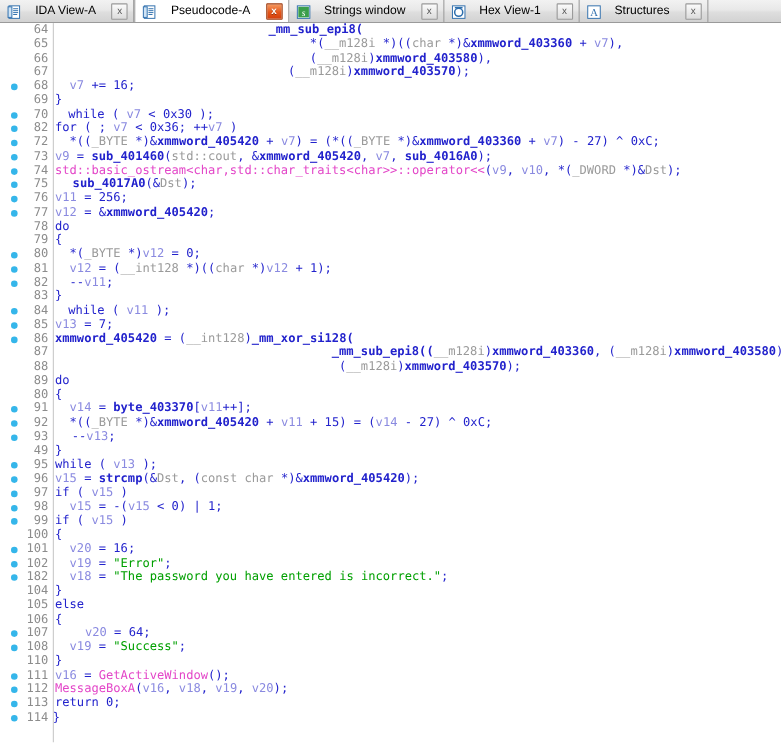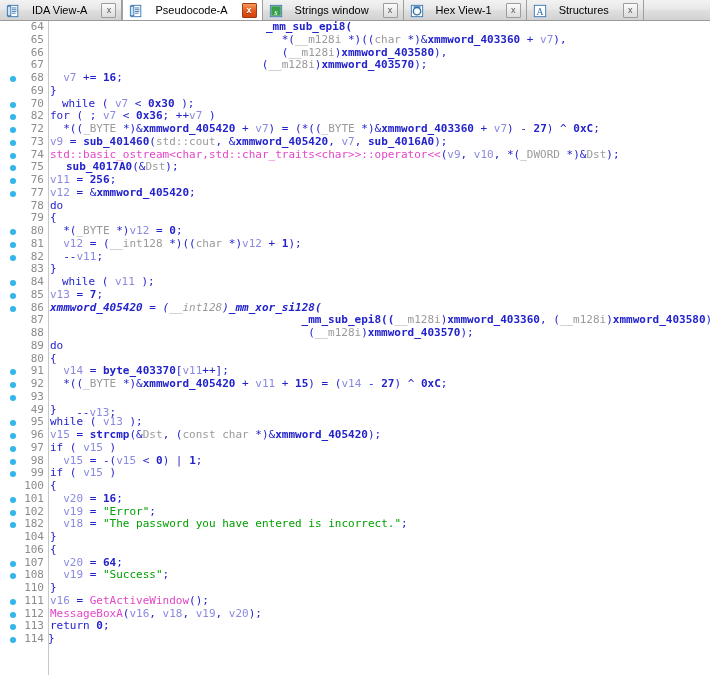--- a/index.html
+++ b/index.html
@@ -128,21 +128,21 @@
     position: absolute;
     left: 50px;
     top: 0;
     color: #2222cc;
   }            
   .c-var   { color: #8a8ae0; }            
   .c-fn    { color: #2222cc; font-weight: bold; } 
   .c-api   { color: #e346c8; }            
   .c-str   { color: #00a000; }            
   .c-gray  { color: #9a9a9a; }            
-  .c-num   { color: #2222cc; font-weight: bold; text-align: right; }
+  .c-num   { color: #2222cc; font-weight: normal; text-align: right; }
   .c-plain { color: #2222cc; }
 </style>
 </head>
 <body>
 
 <div id="tabbar">
     <div class="tab">
       <span>
         <svg viewBox="0 0 16 16" class="tab-icon">
           <rect x="2.5" y="1.5" width="11" height="13" fill="#ffffff" stroke="#2f6fad"></rect>
@@ -200,21 +200,21 @@
         </svg>
       </span>
       <span class="tab-label">Structures</span>
       <span class="tab-close">x</span>
     </div>
   </div>
 
 <div id="code-area">
   <div id="gutter-rule"></div>
   <div id="code-lines">
-      <div class="code-line"><span class="lineno">64</span><span class="linetext" style="left: 266px; text-align: right;"><span class="c-fn">_mm_sub_epi8(</span></span></div>
+      <div class="code-line"><span class="lineno">64</span><span class="linetext" style="left: 244px; text-align: right;"><span class="c-fn">_mm_sub_epi8(</span></span></div>
       <div class="code-line"><span class="lineno">65</span><span class="linetext" style="left: 268.46px;"><span class="c-plain">  *(</span><span class="c-gray">__m128i </span><span class="c-plain">*)((</span><span class="c-gray">char </span><span class="c-plain">*)&amp;</span><span class="c-fn">xmmword_403360</span><span class="c-plain"> + </span><span class="c-var">v7</span><span class="c-plain">),</span></span></div>
       <div class="code-line"><span class="lineno">66</span><span class="linetext" style="left: 268.46px;"><span class="c-plain">  (</span><span class="c-gray">__m128i</span><span class="c-plain">)</span><span class="c-fn">xmmword_403580</span><span class="c-plain">),</span></span></div>
       <div class="code-line"><span class="lineno">67</span><span class="linetext" style="left: 261.84px;"><span class="c-plain">(</span><span class="c-gray">__m128i</span><span class="c-plain">)</span><span class="c-fn">xmmword_403570</span><span class="c-plain">);</span></span></div>
       <div class="code-line"><span class="marker"></span><span class="lineno">68</span><span class="linetext" style="left: 50px;"><span class="c-plain">  </span><span class="c-var">v7</span><span class="c-plain"> += </span><span class="c-num">16</span><span class="c-plain">;</span></span></div>
       <div class="code-line"><span class="lineno">69</span><span class="linetext" style="left: 50px;"><span class="c-plain">}</span></span></div>
       <div class="code-line"><span class="marker"></span><span class="lineno">70</span><span class="linetext" style="left: 50px; margin-left: 12px;"><span class="c-plain">while ( </span><span class="c-var">v7</span><span class="c-plain"> &lt; </span><span class="c-num">0x30</span><span class="c-plain"> );</span></span></div>
       <div class="code-line"><span class="marker"></span><span class="lineno">82</span><span class="linetext" style="left: 50px;"><span class="c-plain">for ( ; </span><span class="c-var">v7</span><span class="c-plain"> &lt; </span><span class="c-num">0x36</span><span class="c-plain">; ++</span><span class="c-var">v7</span><span class="c-plain"> )</span></span></div>
       <div class="code-line"><span class="marker"></span><span class="lineno">72</span><span class="linetext" style="left: 50px;"><span class="c-plain">  *((</span><span class="c-gray">_BYTE </span><span class="c-plain">*)&amp;</span><span class="c-fn">xmmword_405420</span><span class="c-plain"> + </span><span class="c-var">v7</span><span class="c-plain">) = (*((</span><span class="c-gray">_BYTE </span><span class="c-plain">*)&amp;</span><span class="c-fn">xmmword_403360</span><span class="c-plain"> + </span><span class="c-var">v7</span><span class="c-plain">) - </span><span class="c-num">27</span><span class="c-plain">) ^ </span><span class="c-num">0xC</span><span class="c-plain">;</span></span></div>
       <div class="code-line"><span class="marker"></span><span class="lineno">73</span><span class="linetext" style="left: 50px;"><span class="c-var">v9</span><span class="c-plain"> = </span><span class="c-fn">sub_401460</span><span class="c-plain">(</span><span class="c-gray">std::cout</span><span class="c-plain">, &amp;</span><span class="c-fn">xmmword_405420</span><span class="c-plain">, </span><span class="c-var">v7</span><span class="c-plain">, </span><span class="c-fn">sub_4016A0</span><span class="c-plain">);</span></span></div>
       <div class="code-line"><span class="marker"></span><span class="lineno">74</span><span class="linetext" style="left: 50px;"><span class="c-api">std::basic_ostream&lt;char,std::char_traits&lt;char&gt;&gt;::operator&lt;&lt;</span><span class="c-plain">(</span><span class="c-var">v9</span><span class="c-plain">, </span><span class="c-var">v10</span><span class="c-plain">, *(</span><span class="c-gray">_DWORD </span><span class="c-plain">*)&amp;</span><span class="c-gray">Dst</span><span class="c-plain">);</span></span></div>
@@ -222,41 +222,42 @@
       <div class="code-line"><span class="marker"></span><span class="lineno">76</span><span class="linetext" style="left: 50px;"><span class="c-var">v11</span><span class="c-plain"> = </span><span class="c-num">256</span><span class="c-plain">;</span></span></div>
       <div class="code-line"><span class="marker"></span><span class="lineno">77</span><span class="linetext" style="left: 50px;"><span class="c-var">v12</span><span class="c-plain"> = &amp;</span><span class="c-fn">xmmword_405420</span><span class="c-plain">;</span></span></div>
       <div class="code-line"><span class="lineno">78</span><span class="linetext" style="left: 50px;"><span class="c-plain">do</span></span></div>
       <div class="code-line"><span class="lineno">79</span><span class="linetext" style="left: 50px;"><span class="c-plain">{</span></span></div>
       <div class="code-line"><span class="marker"></span><span class="lineno">80</span><span class="linetext" style="left: 50px;"><span class="c-plain">  *(</span><span class="c-gray">_BYTE </span><span class="c-plain">*)</span><span class="c-var">v12</span><span class="c-plain"> = </span><span class="c-num">0</span><span class="c-plain">;</span></span></div>
       <div class="code-line"><span class="marker"></span><span class="lineno">81</span><span class="linetext" style="left: 50px;"><span class="c-plain">  </span><span class="c-var">v12</span><span class="c-plain"> = (</span><span class="c-gray">__int128 </span><span class="c-plain">*)((</span><span class="c-gray">char </span><span class="c-plain">*)</span><span class="c-var">v12</span><span class="c-plain"> + </span><span class="c-num">1</span><span class="c-plain">);</span></span></div>
       <div class="code-line"><span class="marker"></span><span class="lineno">82</span><span class="linetext" style="left: 50px;"><span class="c-plain">  --</span><span class="c-var">v11</span><span class="c-plain">;</span></span></div>
       <div class="code-line"><span class="lineno">83</span><span class="linetext" style="left: 50px;"><span class="c-plain">}</span></span></div>
       <div class="code-line"><span class="marker"></span><span class="lineno">84</span><span class="linetext" style="left: 62px;"><span class="c-plain">while ( </span><span class="c-var">v11</span><span class="c-plain"> );</span></span></div>
       <div class="code-line"><span class="marker"></span><span class="lineno">85</span><span class="linetext" style="left: 50px;"><span class="c-var">v13</span><span class="c-plain"> = </span><span class="c-num">7</span><span class="c-plain">;</span></span></div>
-      <div class="code-line"><span class="marker"></span><span class="lineno">86</span><span class="linetext" style="left: 50px; font-style: italic;"><span class="c-fn">xmmword_405420</span><span class="c-plain"> = (</span><span class="c-gray">__int128</span><span class="c-plain">)</span><span class="c-fn">_mm_xor_si128(</span></span></div>
+      <div class="code-line"><span class="marker"></span><span class="lineno">86</span><span class="linetext" style="left: 50px;"><span class="c-fn">xmmword_405420</span><span class="c-plain"> = (</span><span class="c-gray">__int128</span><span class="c-plain">)</span><span class="c-fn">_mm_xor_si128(</span></span></div>
       <div class="code-line"><span class="lineno">87</span><span class="linetext" style="left: 301.56px;"><span class="c-fn">_mm_sub_epi8((</span><span class="c-gray">__m128i</span><span class="c-plain">)</span><span class="c-fn">xmmword_403360</span><span class="c-plain">, (</span><span class="c-gray">__m128i</span><span class="c-plain">)</span><span class="c-fn">xmmword_403580</span><span class="c-plain">),</span></span></div>
       <div class="code-line"><span class="lineno">88</span><span class="linetext" style="left: 308.18px;"><span class="c-plain">(</span><span class="c-gray">__m128i</span><span class="c-plain">)</span><span class="c-fn">xmmword_403570</span><span class="c-plain">);</span></span></div>
       <div class="code-line"><span class="lineno">89</span><span class="linetext" style="left: 50px;"><span class="c-plain">do</span></span></div>
       <div class="code-line"><span class="lineno">80</span><span class="linetext" style="left: 50px;"><span class="c-plain">{</span></span></div>
       <div class="code-line"><span class="marker"></span><span class="lineno">91</span><span class="linetext" style="left: 50px;"><span class="c-plain">  </span><span class="c-var">v14</span><span class="c-plain"> = </span><span class="c-fn">byte_403370</span><span class="c-plain">[</span><span class="c-var">v11</span><span class="c-plain">++];</span></span></div>
       <div class="code-line"><span class="marker"></span><span class="lineno">92</span><span class="linetext" style="left: 50px;"><span class="c-plain">  *((</span><span class="c-gray">_BYTE </span><span class="c-plain">*)&amp;</span><span class="c-fn">xmmword_405420</span><span class="c-plain"> + </span><span class="c-var">v11</span><span class="c-plain"> + </span><span class="c-num">15</span><span class="c-plain">) = (</span><span class="c-var">v14</span><span class="c-plain"> - </span><span class="c-num">27</span><span class="c-plain">) ^ </span><span class="c-num">0xC</span><span class="c-plain">;</span></span></div>
-      <div class="code-line"><span class="marker"></span><span class="lineno">93</span><span class="linetext" style="left: 63px; margin-top: 16px;"><span class="c-plain">  --</span><span class="c-var">v13</span><span class="c-plain">;</span></span></div>
+      <div class="code-line"><span class="marker"></span><span class="lineno">93</span><span class="linetext" style="left: 52px;"><span class="c-plain">  --</span><span class="c-var">v13</span><span class="c-plain">;</span></span></div>
       <div class="code-line"><span class="lineno">49</span><span class="linetext" style="left: 50px;"><span class="c-plain">}</span></span></div>
       <div class="code-line"><span class="marker"></span><span class="lineno">95</span><span class="linetext" style="left: 50px;"><span class="c-plain">while ( </span><span class="c-var">v13</span><span class="c-plain"> );</span></span></div>
       <div class="code-line"><span class="marker"></span><span class="lineno">96</span><span class="linetext" style="left: 50px;"><span class="c-var">v15</span><span class="c-plain"> = </span><span class="c-fn">strcmp</span><span class="c-plain">(&amp;</span><span class="c-gray">Dst</span><span class="c-plain">, (</span><span class="c-gray">const char </span><span class="c-plain">*)&amp;</span><span class="c-fn">xmmword_405420</span><span class="c-plain">);</span></span></div>
       <div class="code-line"><span class="marker"></span><span class="lineno">97</span><span class="linetext" style="left: 50px;"><span class="c-plain">if ( </span><span class="c-var">v15</span><span class="c-plain"> )</span></span></div>
       <div class="code-line"><span class="marker"></span><span class="lineno">98</span><span class="linetext" style="left: 50px;"><span class="c-plain">  </span><span class="c-var">v15</span><span class="c-plain"> = -(</span><span class="c-var">v15</span><span class="c-plain"> &lt; </span><span class="c-num">0</span><span class="c-plain">) | </span><span class="c-num">1</span><span class="c-plain">;</span></span></div>
       <div class="code-line"><span class="marker"></span><span class="lineno">99</span><span class="linetext" style="left: 50px;"><span class="c-plain">if ( </span><span class="c-var">v15</span><span class="c-plain"> )</span></span></div>
       <div class="code-line"><span class="lineno">100</span><span class="linetext" style="left: 50px;"><span class="c-plain">{</span></span></div>
       <div class="code-line"><span class="marker"></span><span class="lineno">101</span><span class="linetext" style="left: 50px;"><span class="c-plain">  </span><span class="c-var">v20</span><span class="c-plain"> = </span><span class="c-num">16</span><span class="c-plain">;</span></span></div>
       <div class="code-line"><span class="marker"></span><span class="lineno">102</span><span class="linetext" style="left: 50px;"><span class="c-plain">  </span><span class="c-var">v19</span><span class="c-plain"> = </span><span class="c-str">"Error"</span><span class="c-plain">;</span></span></div>
       <div class="code-line"><span class="marker"></span><span class="lineno">182</span><span class="linetext" style="left: 50px;"><span class="c-plain">  </span><span class="c-var">v18</span><span class="c-plain"> = </span><span class="c-str">"The password you have entered is incorrect."</span><span class="c-plain">;</span></span></div>
       <div class="code-line"><span class="lineno">104</span><span class="linetext" style="left: 50px;"><span class="c-plain">}</span></span></div>
+      <div class="code-line"><span class="lineno">105</span><span class="linetext" style="left: 50px;"><span class="c-plain">else</span></span></div>
       <div class="code-line"><span class="lineno">106</span><span class="linetext" style="left: 50px;"><span class="c-plain">{</span></span></div>
-      <div class="code-line"><span class="marker"></span><span class="lineno">107</span><span class="linetext" style="left: 50px;"><span class="c-plain">  </span><span class="c-var">v20</span><span class="c-plain"> = </span><span class="c-num">64</span><span class="c-plain">;</span></span></div>
+      <div class="code-line"><span class="marker"></span><span class="lineno">107</span><span class="linetext" style="left: 64px;"><span class="c-plain">  </span><span class="c-var">v20</span><span class="c-plain"> = </span><span class="c-num">64</span><span class="c-plain">;</span></span></div>
       <div class="code-line"><span class="marker"></span><span class="lineno">108</span><span class="linetext" style="left: 50px;"><span class="c-plain">  </span><span class="c-var">v19</span><span class="c-plain"> = </span><span class="c-str">"Success"</span><span class="c-plain">;</span></span></div>
       <div class="code-line"><span class="lineno">110</span><span class="linetext" style="left: 50px;"><span class="c-plain">}</span></span></div>
       <div class="code-line"><span class="marker"></span><span class="lineno">111</span><span class="linetext" style="left: 50px;"><span class="c-var">v16</span><span class="c-plain"> = </span><span class="c-api">GetActiveWindow</span><span class="c-plain">();</span></span></div>
       <div class="code-line"><span class="marker"></span><span class="lineno">112</span><span class="linetext" style="left: 50px;"><span class="c-api">MessageBoxA</span><span class="c-plain">(</span><span class="c-var">v16</span><span class="c-plain">, </span><span class="c-var">v18</span><span class="c-plain">, </span><span class="c-var">v19</span><span class="c-plain">, </span><span class="c-var">v20</span><span class="c-plain">);</span></span></div>
       <div class="code-line"><span class="marker"></span><span class="lineno">113</span><span class="linetext" style="left: 50px;"><span class="c-plain">return </span><span class="c-num">0</span><span class="c-plain">;</span></span></div>
       <div class="code-line"><span class="marker"></span><span class="lineno">114</span><span class="linetext" style="left: 48px;"><span class="c-plain">}</span></span></div>
     </div>
 </div>
 
 </body></html>

